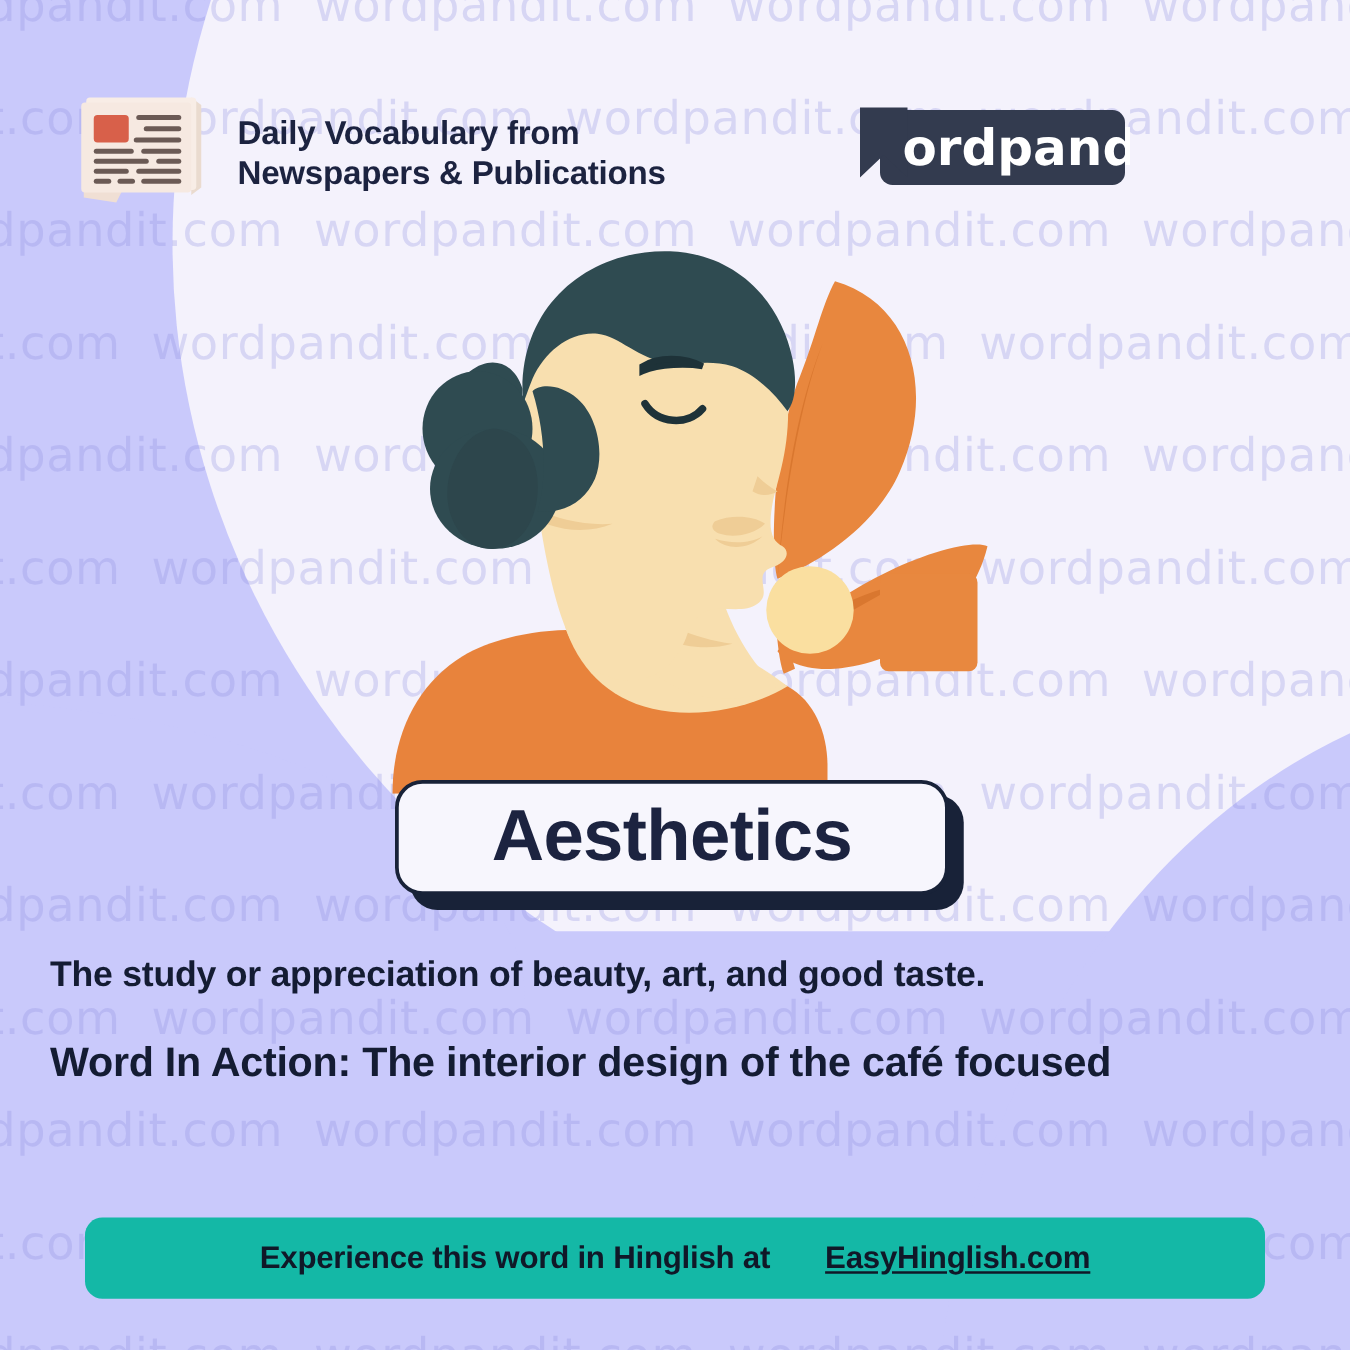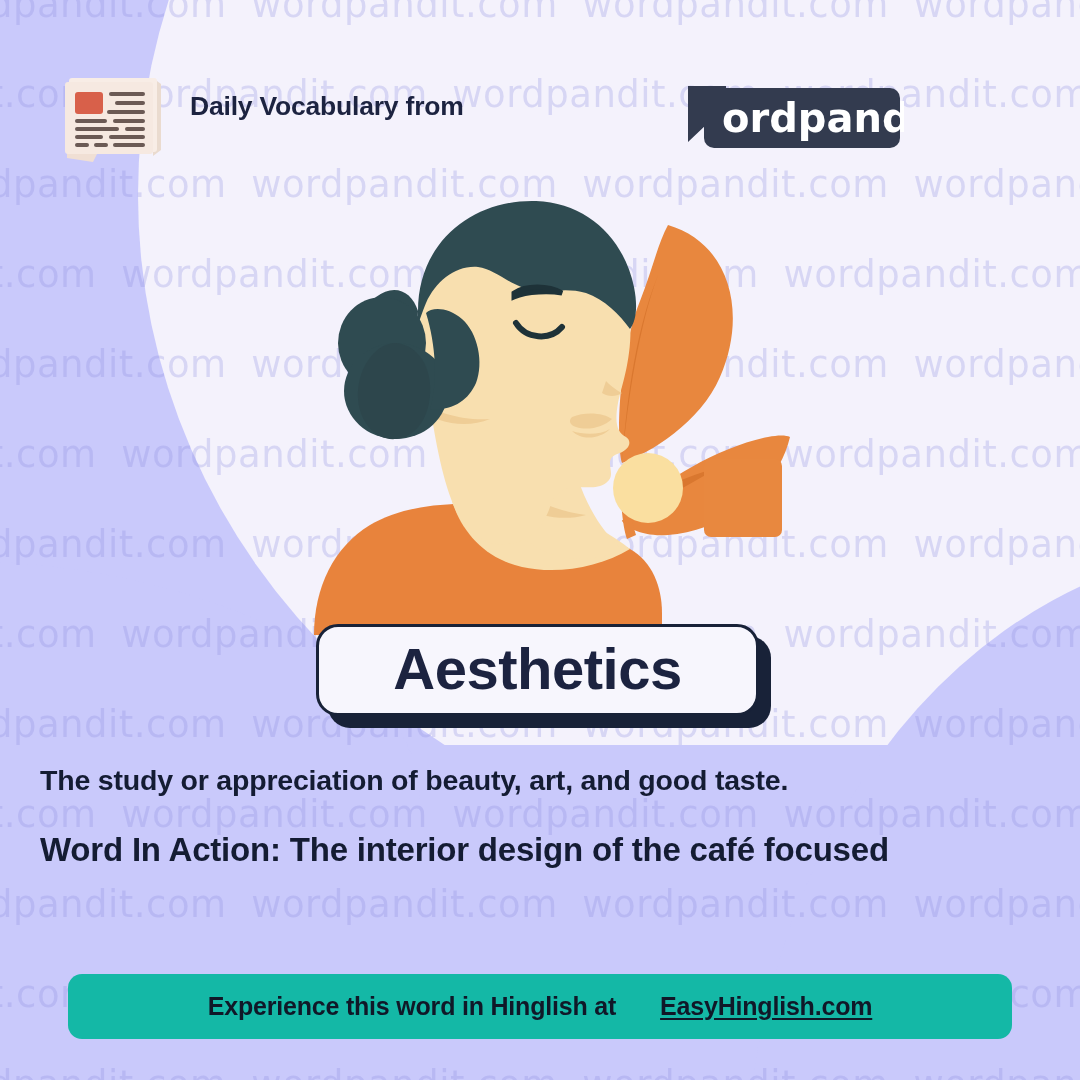--- a/index.html
+++ b/index.html
@@ -275,20 +275,21 @@
           <rect x="52" y="63" width="36" height="4" rx="2"></rect>
           <rect x="18" y="71" width="14" height="4" rx="2"></rect>
           <rect x="37" y="71" width="14" height="4" rx="2"></rect>
           <rect x="56" y="71" width="32" height="4" rx="2"></rect>
         </g>
       </svg>
     </div>
 
     <div class="header-title">
       <div>Daily Vocabulary from</div>
+      <div>Newspapers &amp; Publications</div>
     </div>
 
     <div class="brand-logo">
       <svg viewBox="0 0 222 68" width="222" height="68">
         <rect x="22" y="4" width="196" height="60" rx="10" fill="#333B4F"></rect>
         <path d="M6 2 L44 2 L44 58 L25 40 L6 58 Z" fill="#333B4F"></path>
         <text x="40" y="48" font-family="DejaVu Sans, sans-serif" font-size="40" font-weight="bold" fill="#FFFFFF">ordpandit</text>
       </svg>
     </div>
   </div>

